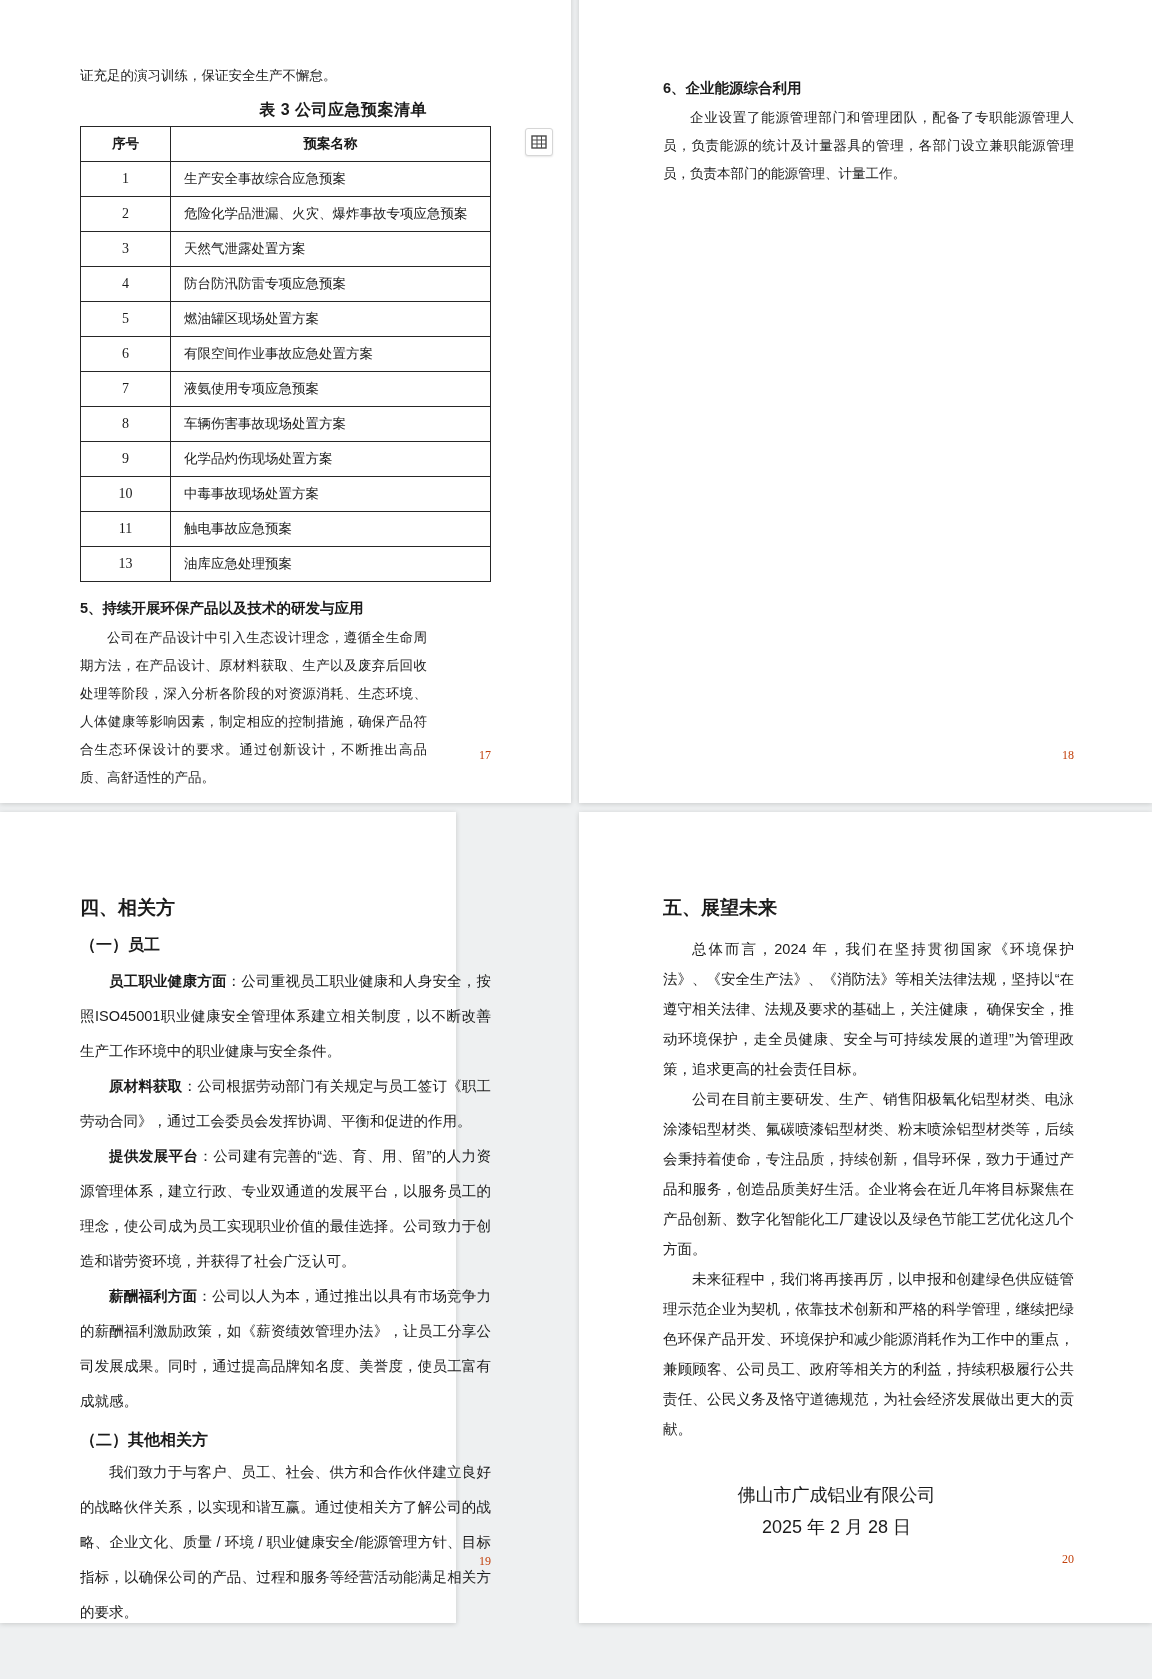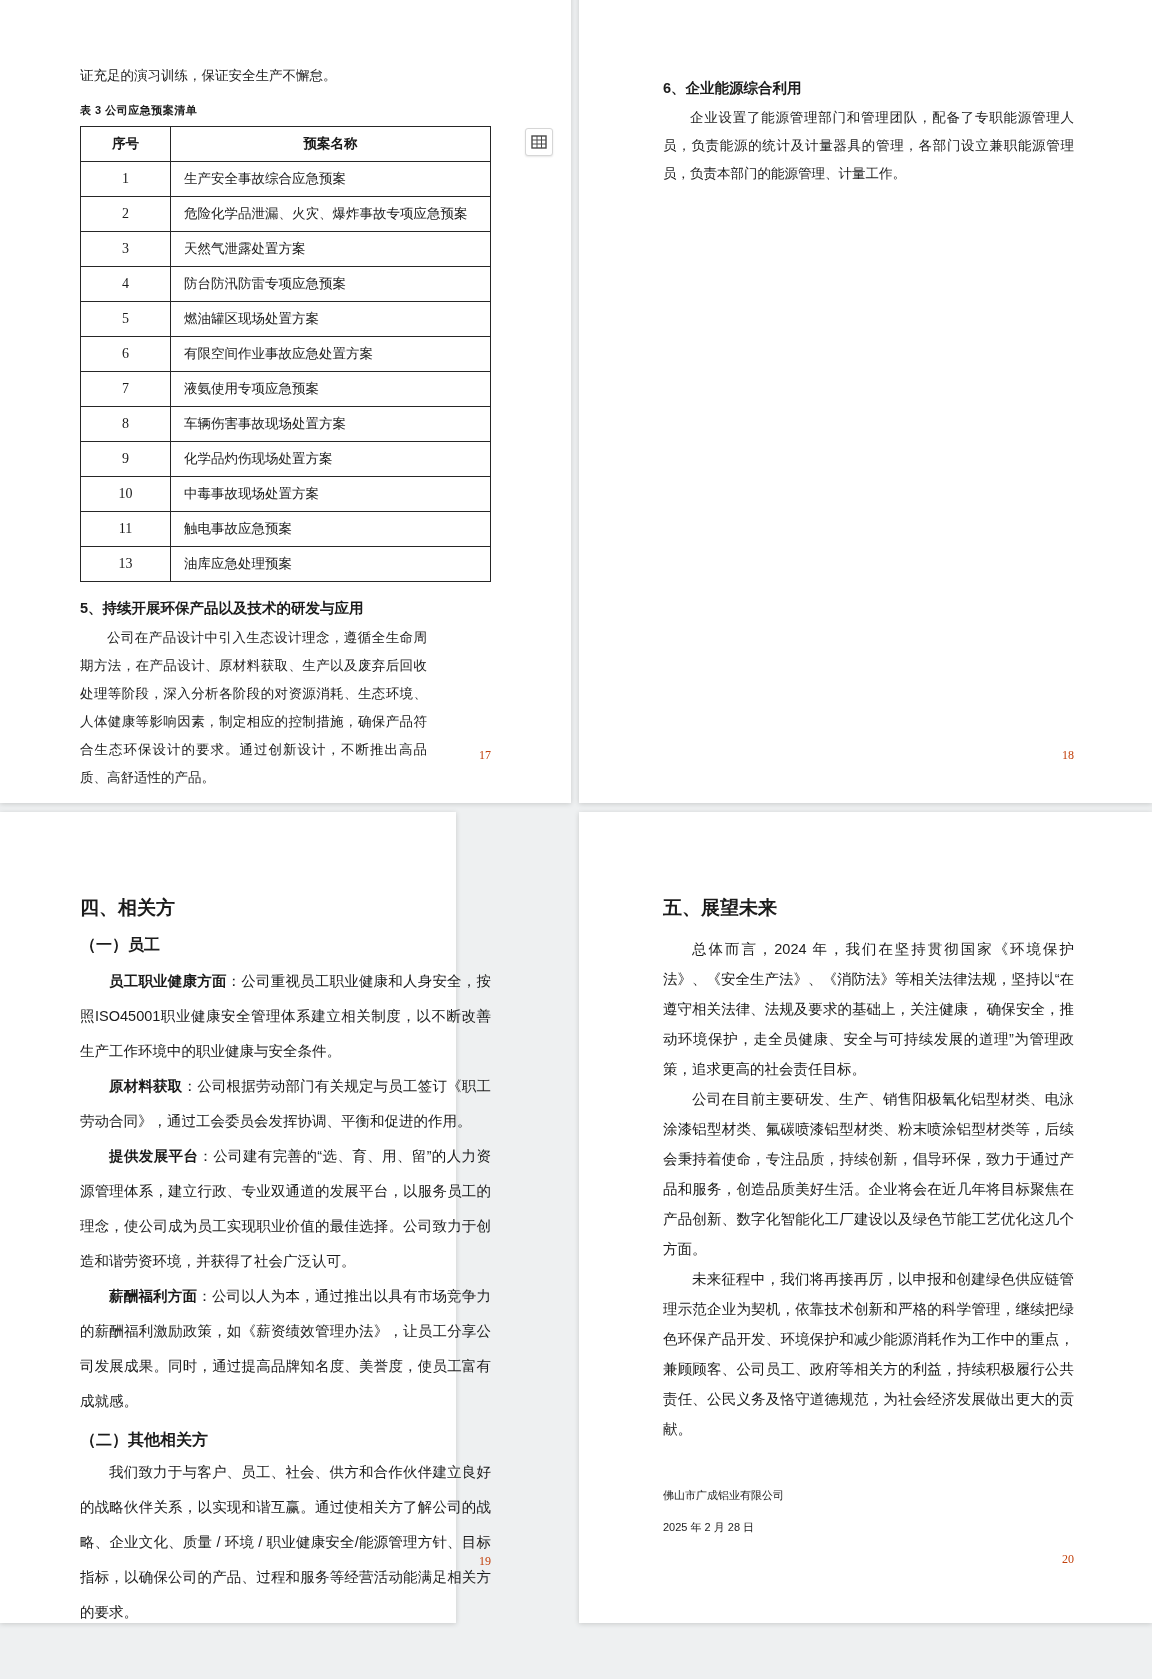--- a/index.html
+++ b/index.html
@@ -26,33 +26,33 @@
   #page20 .col { left:84px; top:80px; width:411px; }
 
   p { margin:0; }
   .bt { font-size:13.5px; line-height:28px; text-align:justify; }
   .bb { font-size:14.5px; line-height:35px; text-align:justify; }
   .b20 { font-size:14.5px; line-height:30px; text-align:justify; }
   .ind { text-indent:2em; }
   .mt4 { margin-top:4px; }
   .mt10 { margin-top:10px; }
 
-  .tbl-title { margin-top:10px; font-size:11px; font-weight:700; text-align:left; line-height:20px; letter-spacing:.5px; }
+  .tbl-title { margin-top:10px; font-size:16px; font-weight:700; text-align:right; line-height:20px; letter-spacing:.5px; }
   table.plans { border-collapse:collapse; width:411px; margin-top:6px; }
   .plans th, .plans td { border:1px solid #262626; height:30px; padding:8px; }
   .plans th { font-size:13.5px; font-weight:700; text-align:center; }
   .plans th.num-h { width:90px; }
   .plans td.num { width:90px; text-align:center; font-family:"Liberation Serif", serif; font-size:14px; }
   .plans td.name { padding-left:13px; font-size:13.5px; }
 
   .h-small { font-size:14.5px; font-weight:700; line-height:24px; margin:14px 0 0 0; }
   .h-big   { font-size:19px;  font-weight:700; line-height:32px; margin:0; }
   .h-sub   { font-size:16px;  font-weight:700; line-height:30px; margin:6px 0 0 0; }
 
-  .sig { text-align:left; padding-right:64px; font-size:11px; }
+  .sig { text-align:center; padding-right:64px; font-size:18px; }
   .sig.company { margin-top:36px; line-height:30px; }
   .sig.date    { line-height:34px; }
 
   .pagenum {
     position:absolute; width:411px; text-align:right;
     font-family:"Liberation Serif", serif; font-size:12px; color:#c2410c;
   }
   #page17 .pagenum { left:80px; top:758px; }
   #page18 .pagenum { left:84px; top:758px; }
   #page19 .pagenum { left:80px; top:742px; }

